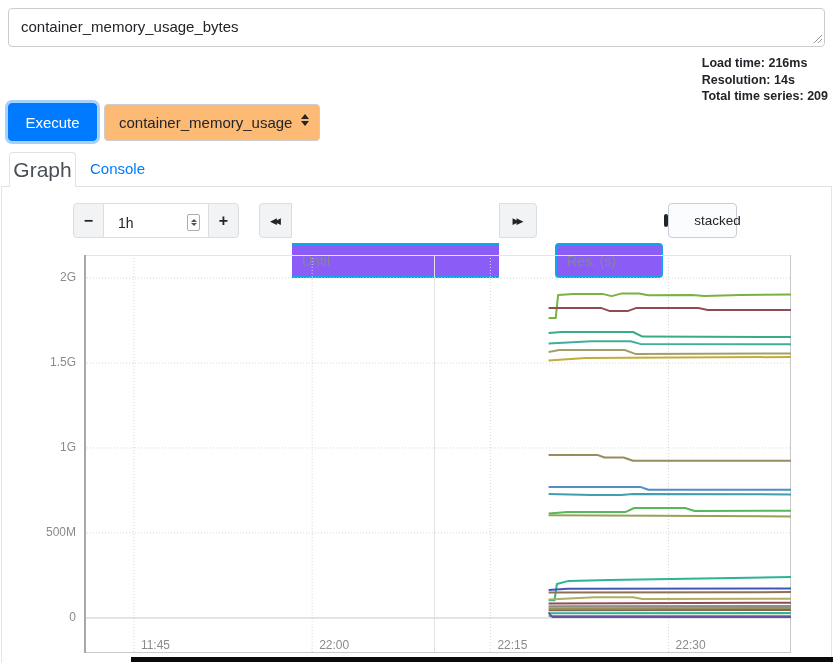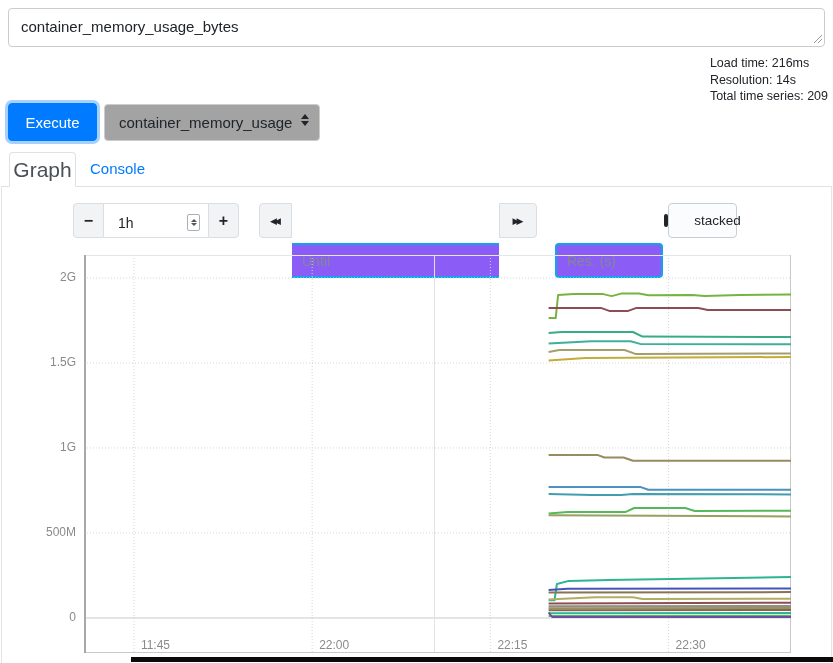--- a/index.html
+++ b/index.html
@@ -10,29 +10,29 @@
   .query-textarea {
     position:absolute; left:8px; top:8px; width:817px; height:39px; box-sizing:border-box;
     border:1px solid #ccc; border-radius:4px; padding:9px 12px;
     font-family:"Liberation Sans",sans-serif; font-size:15px; color:#212529;
     resize:none; outline:none; overflow:hidden; background:#fff;
   }
   .resize-handle { position:absolute; left:812px; top:33px; pointer-events:none; }
 
   
   .stats { position:absolute; top:55px; right:5px; text-align:left;
-    font-size:12.5px; color:#212529; line-height:16.5px; }
+    font-size:12.5px; color:#212529; line-height:16.5px;font-weight:bold; }
 
   
   .execute-btn { position:absolute; left:8px; top:103px; width:89px; height:38px;
     background:#007bff; color:#fff; border:1px solid #007bff; border-radius:4px;
     font-family:"Liberation Sans",sans-serif; font-size:15px; cursor:pointer;
     box-shadow:0 0 0 3px rgba(0,123,255,.35); }
   .metric-select { position:absolute; left:104px; top:104px; width:216px; height:37px;
-    box-sizing:border-box; border:1px solid #ccc; border-radius:4px; background:#a3a3a3;
+    box-sizing:border-box; border:1px solid #ccc; border-radius:4px; background:#fdba74;
     display:flex; align-items:center; padding:0 26px 0 14px; font-size:15px; color:#212529; cursor:pointer; }
   .metric-select .txt { overflow:hidden; white-space:nowrap; max-width:176px; }
   .updown { position:absolute; right:10px; top:9px; display:flex; flex-direction:column; gap:2px; }
   .updown i { display:block; width:0; height:0; border-left:4.5px solid transparent; border-right:4.5px solid transparent; }
   .updown .up { border-bottom:5px solid #212529; }
   .updown .dn { border-top:5px solid #212529; }
 
   
   .tabs-line { position:absolute; left:1px; top:186px; width:831px; border-top:1px solid #dee2e6; z-index:1; }
   .tab-graph { position:absolute; left:9px; top:152px; width:67px; height:35px; box-sizing:border-box;

